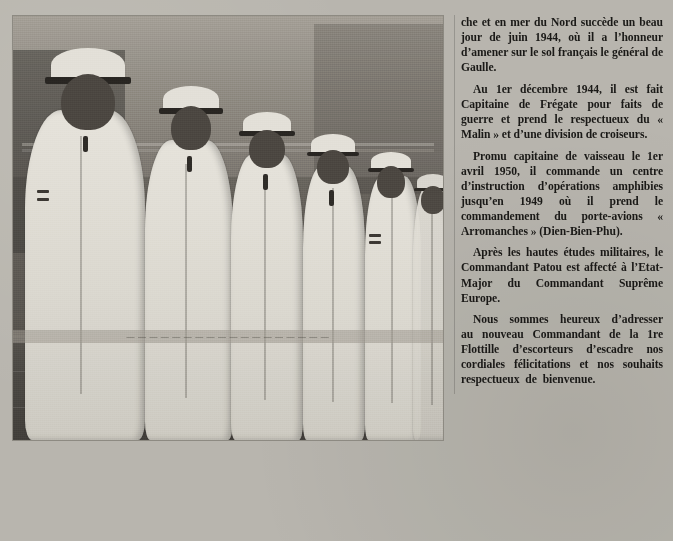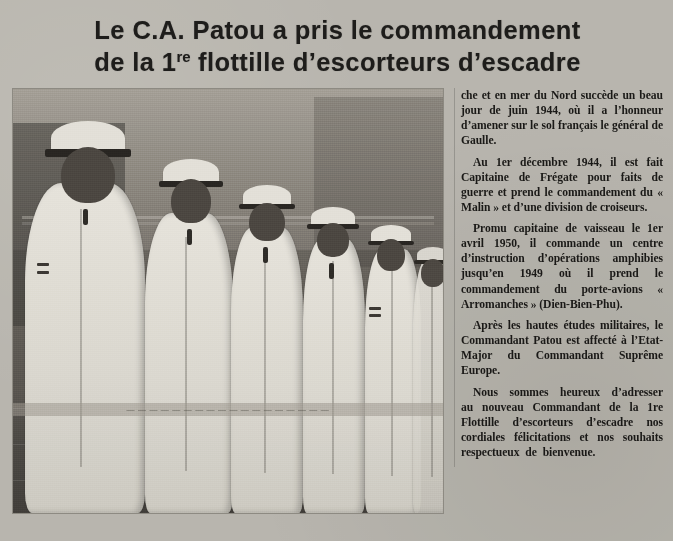--- a/index.html
+++ b/index.html
@@ -215,24 +215,20 @@
   }
   .wide {
     word-spacing: 3px;
   }
 </style>
 </head>
 <body>
 
 <div id="page">
 
-  <div id="headline">
-    <div class="hl-line">Le C.A. Patou a pris le commandement</div>
-    <div class="hl-line"><span>de la 1</span><span class="sup">re</span><span> flottille d’escorteurs d’escadre</span></div>
-  </div>
 
   <div id="content">
 
     <div id="photo-wrap">
       <div id="photo">
         <div class="sky"></div>
 
         <div class="struct" style="left:0; top:8%; width:26%; height:48%;"></div>
         <div class="struct" style="right:0; top:2%; width:30%; height:40%; opacity:.45;"></div>
         <div class="rail" style="left:2%; right:2%; top:30%;"></div>
@@ -287,20 +283,20 @@
           <div class="head" style="left:10px; top:58px; width:24px; height:28px;"></div>
         </div>
 
         <div class="photo-caption">—  —  —  —  —  —  —  —  —  —  —  —  —  —  —  —  —  —</div>
         <div class="grain"></div>
       </div>
     </div>
 
     <div id="text-col">
       <p class="first">che et en mer du Nord succède un beau jour de juin 1944, où il a l’honneur d’amener sur le sol français le général de Gaulle.</p>
-      <p>Au 1er décembre 1944, il est fait Capitaine de Frégate pour faits de guerre et prend le commandement du « Malin » et d’une division de croiseurs.</p>
+      <p>Au 1er décembre 1944, il est fait Capitaine de Frégate pour faits de guerre et prend le respectueux du « Malin » et d’une division de croiseurs.</p>
       <p>Promu capitaine de vaisseau le 1er avril 1950, il commande un centre d’instruction d’opérations amphibies jusqu’en 1949 où il prend le commandement du porte-avions « Arromanches » (Dien-Bien-Phu).</p>
       <p>Après les hautes études militaires, le Commandant Patou est affecté à l’Etat-Major du Commandant Suprême Europe.</p>
       <p class="wide">Nous sommes heureux d’adresser au nouveau Commandant de la 1re Flottille d’escorteurs d’escadre nos cordiales félicitations et nos souhaits respectueux de bienvenue.</p>
     </div>
 
   </div>
 </div>
 
 </body></html>

